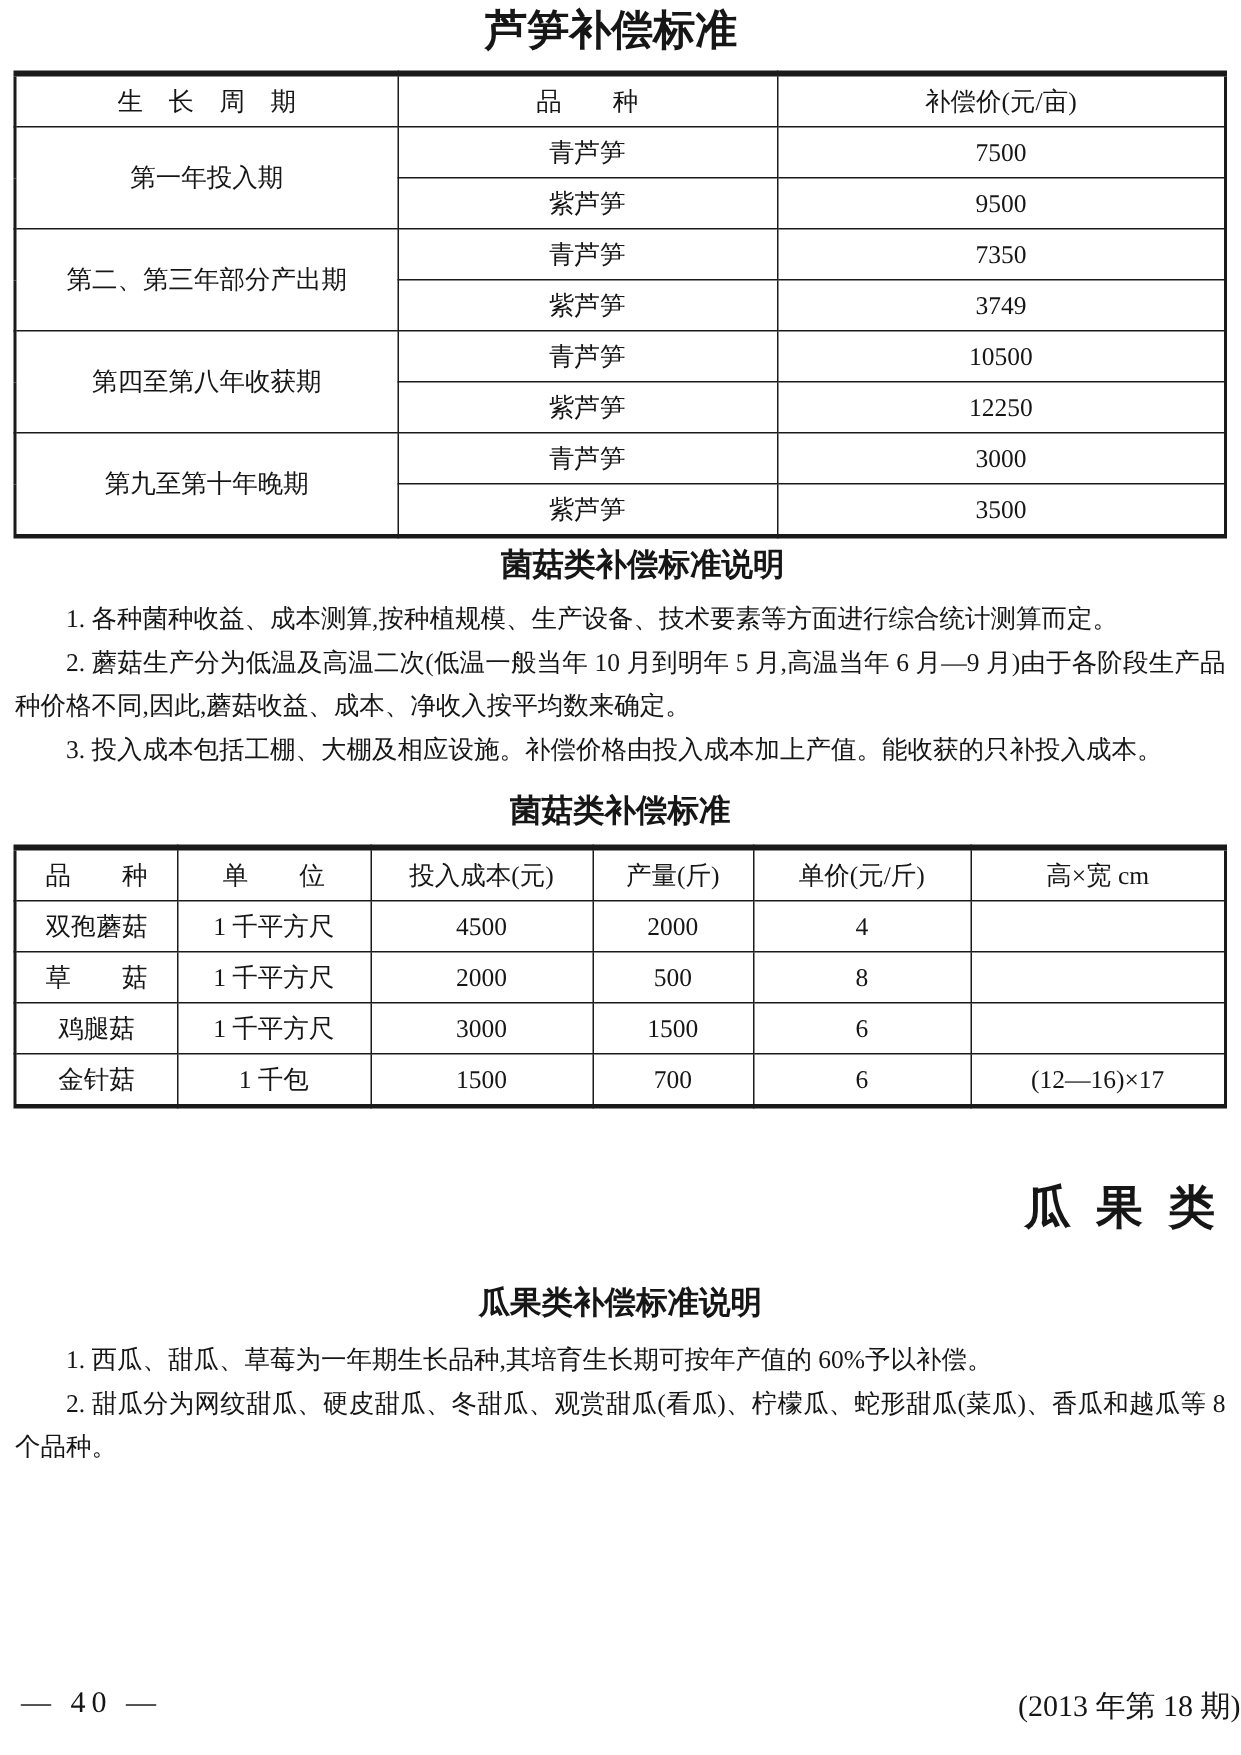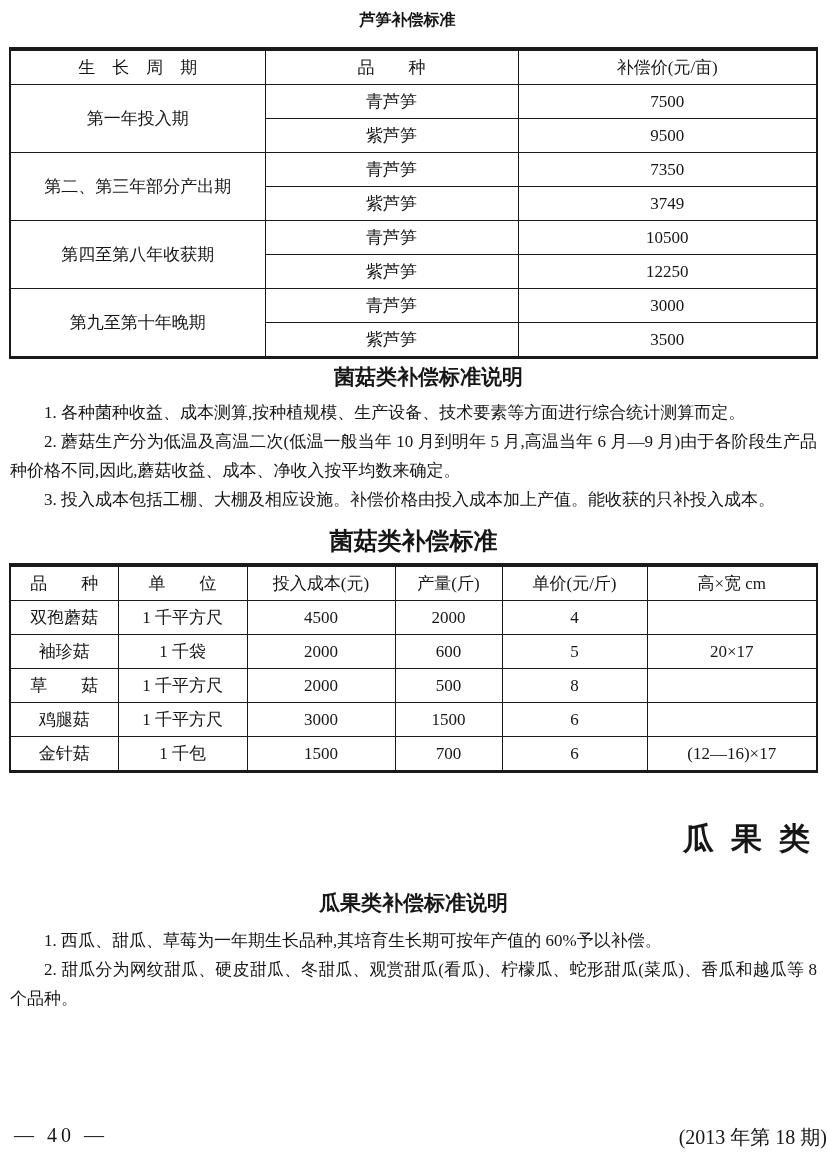--- a/index.html
+++ b/index.html
@@ -5,23 +5,23 @@
   html,body{margin:0;padding:0;}
   body{
     width:827px;height:1170px;position:relative;background:#ffffff;
     color:#161616;font-family:"Liberation Serif","DejaVu Serif",serif;
     overflow:hidden;
   }
   .htitle{
     font-family:"Liberation Sans","DejaVu Sans",sans-serif;
     font-weight:bold;text-align:center;
   }
-  .t1{font-size:16px;line-height:28px;margin:6px 12px 13px 0;}
+  .t1{font-size:28px;line-height:28px;margin:6px 12px 13px 0;}
   .t2{font-size:21px;line-height:27px;margin:4px 0 8px 0;padding-left:30px;}
-  .t3{font-size:24px;line-height:27px;margin:13px 0 9px 0;}
+  .t3{font-size:21px;line-height:27px;margin:13px 0 9px 0;}
   .t4{font-size:21px;line-height:27px;margin:30px 0 10px 0;}
   .melon-title{
     font-family:"Liberation Serif","DejaVu Serif",serif;
     font-weight:bold;font-size:31px;line-height:40px;text-align:right;
     letter-spacing:0.55em;padding-left:0.55em;margin:46px 0 0 0;
   }
   table{
     width:807px;margin:0 auto;border-collapse:collapse;table-layout:fixed;
     border:2px solid #1a1a1a;border-top:4.5px solid #1a1a1a;border-bottom:3px solid #1a1a1a;
   }
@@ -124,28 +124,20 @@
     </tr>
     <tr>
       <td>双孢蘑菇</td>
       <td>1 千平方尺</td>
       <td>4500</td>
       <td>2000</td>
       <td>4</td>
       <td></td>
     </tr>
     <tr>
-      <td>袖珍菇</td>
-      <td>1 千袋</td>
-      <td>2000</td>
-      <td>600</td>
-      <td>5</td>
-      <td>20×17</td>
-    </tr>
-    <tr>
       <td>草　　菇</td>
       <td>1 千平方尺</td>
       <td>2000</td>
       <td>500</td>
       <td>8</td>
       <td></td>
     </tr>
     <tr>
       <td>鸡腿菇</td>
       <td>1 千平方尺</td>

